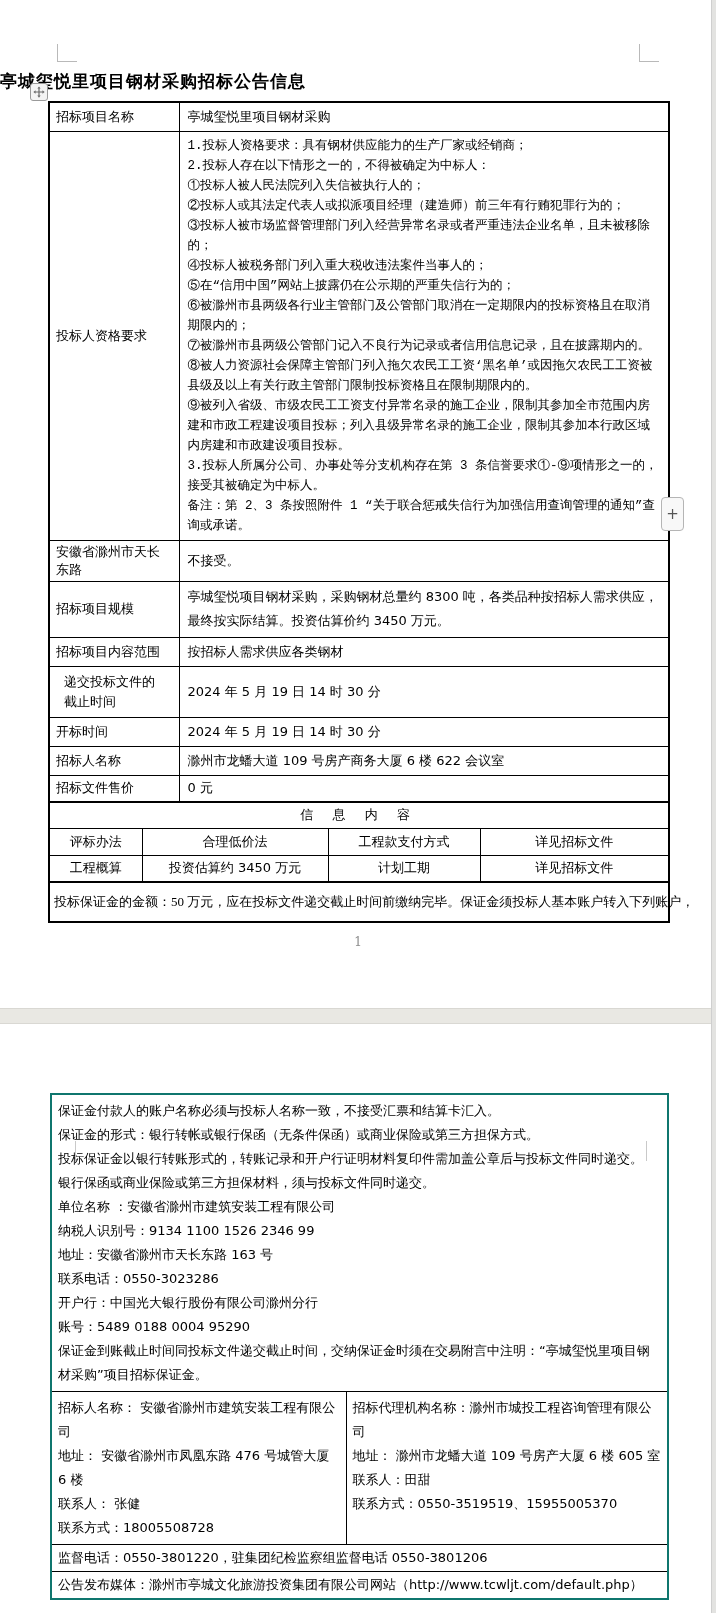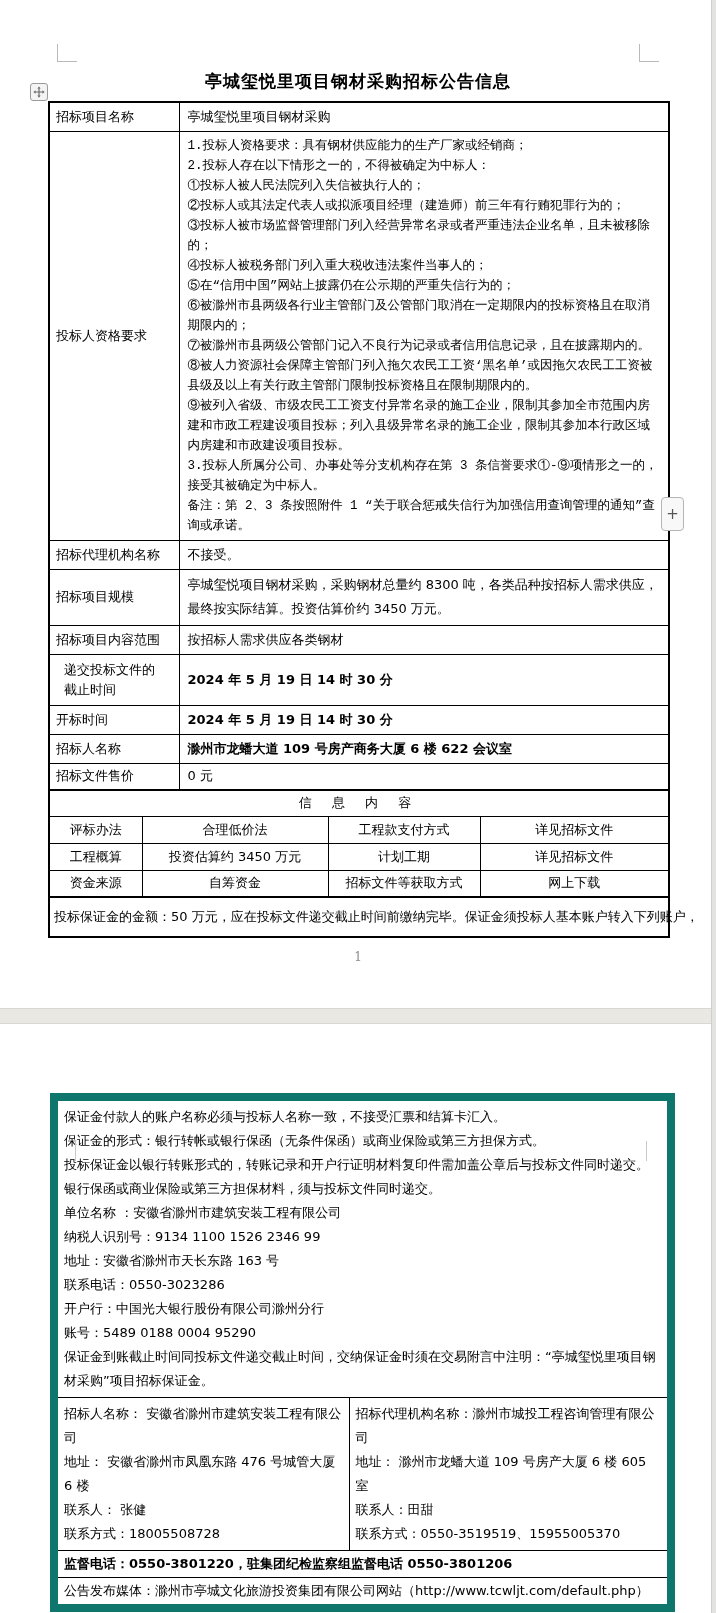--- a/index.html
+++ b/index.html
@@ -36,42 +36,42 @@
   }
   .move-handle svg{ width:12px; height:12px; display:block; }
   
   .plus-btn{
     position:absolute; left:661px; top:497px; width:23px; height:34px;
     border:1px solid #b5b5b5; border-radius:4px; background:#f8f8f8;
     color:#555; font-size:15px; line-height:32px; text-align:center;
     cursor:pointer;
   }
   .doc-title{
-    text-align:center; font-size:17px; font-weight:bold;
+    font-size:17px; font-weight:bold;
     letter-spacing:1px; margin-bottom:8px;
   }
   table{ border-collapse:collapse; table-layout:fixed; }
   .t{ margin-left:48px; width:620px; border:2px solid #000; }
   .t td{ border:1px solid #000; font-size:13px; padding:2px 6px; vertical-align:middle; }
   .t .lab{ }
   .t .val{ text-align:left; padding-left:8px; }
-  .h29 td{ height:29px; } .h27 td{ height:27px; } .h26 td{ height:26px; }
+  .h29 td{ height:29px; } .h27 td{ height:27px; } .h26 td{ height:26px;font-family:Liberation Serif, serif; }
   .h51 td{ height:51px; } .h56 td{ height:56px; }
   .qual-cell{ padding:4px 8px !important; }
   .qual-cell p{ font-size:12.5px; line-height:20px;font-family:Liberation Mono, monospace; }
-  .b{ font-weight:bold; }
+  .b{ font-weight:normal; }
   .t2{ margin-top:-2px; }
   .t2 td{ text-align:center; }
   .info-head{ letter-spacing:8px; font-weight:normal; text-align:center; }
   .t3{ margin-top:-2px; }
   .note-cell{ white-space:nowrap; font-size:12.6px; padding:10px 4px !important; }
   .pagenum{ text-align:center; font-size:12px; color:#8d8d8d;
     font-family:"DejaVu Serif", serif; margin-top:12px; }
   
-  .tp2{ margin-left:50px; margin-top:69px; width:617px; border:8px solid #0f766e; }
+  .tp2{ margin-left:50px; margin-top:69px; width:617px; border:2px solid #0f766e; }
   .tp2 td{ border:1px solid #000; font-size:13px; padding:4px 6px; vertical-align:top; }
   .dep-cell p{ line-height:24px; }
   .party-cell p{ line-height:24px; }
   .one-line td{ padding:4px 6px; }
 </style>
 </head>
 <body>
 
 <div class="page page1">
   <div class="corner tl"></div>
@@ -109,21 +109,21 @@
         <p>⑤在“信用中国”网站上披露仍在公示期的严重失信行为的；</p>
         <p>⑥被滁州市县两级各行业主管部门及公管部门取消在一定期限内的投标资格且在取消期限内的；</p>
         <p>⑦被滁州市县两级公管部门记入不良行为记录或者信用信息记录，且在披露期内的。</p>
         <p>⑧被人力资源社会保障主管部门列入拖欠农民工工资‘黑名单’或因拖欠农民工工资被县级及以上有关行政主管部门限制投标资格且在限制期限内的。</p>
         <p>⑨被列入省级、市级农民工工资支付异常名录的施工企业，限制其参加全市范围内房建和市政工程建设项目投标；列入县级异常名录的施工企业，限制其参加本行政区域内房建和市政建设项目投标。</p>
         <p>3.投标人所属分公司、办事处等分支机构存在第 3 条信誉要求①-⑨项情形之一的，接受其被确定为中标人。</p>
         <p>备注：第 2、3 条按照附件 1 “关于联合惩戒失信行为加强信用查询管理的通知”查询或承诺。</p>
       </td>
     </tr>
     <tr class="h29">
-      <td class="lab">招标代理机构名称</td>
+      <td class="lab">安徽省滁州市天长东路</td>
       <td class="val">不接受。</td>
     </tr>
     <tr class="h56">
       <td class="lab">招标项目规模</td>
       <td class="val" style="line-height:24px">亭城玺悦项目钢材采购，采购钢材总量约 8300 吨，各类品种按招标人需求供应，最终按实际结算。投资估算价约 3450 万元。</td>
     </tr>
     <tr class="h29">
       <td class="lab">招标项目内容范围</td>
       <td class="val">按招标人需求供应各类钢材</td>
     </tr>
@@ -161,26 +161,20 @@
       <td>评标办法</td>
       <td>合理低价法</td>
       <td>工程款支付方式</td>
       <td>详见招标文件</td>
     </tr>
     <tr class="h27">
       <td>工程概算</td>
       <td>投资估算约 3450 万元</td>
       <td>计划工期</td>
       <td>详见招标文件</td>
-    </tr>
-    <tr class="h27">
-      <td>资金来源</td>
-      <td>自筹资金</td>
-      <td>招标文件等获取方式</td>
-      <td>网上下载</td>
     </tr>
   </tbody>
     </table>
 
   <table class="t t3">
     <colgroup>
         <col style="width:620px">
       </colgroup>
     <tbody>
         <tr class="h26">

